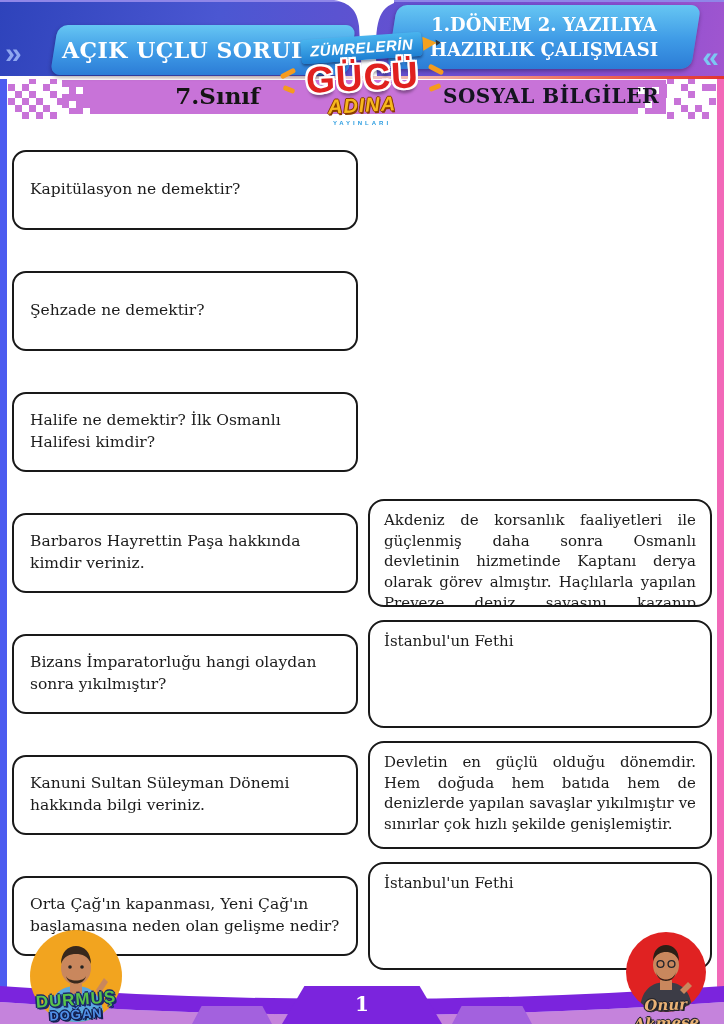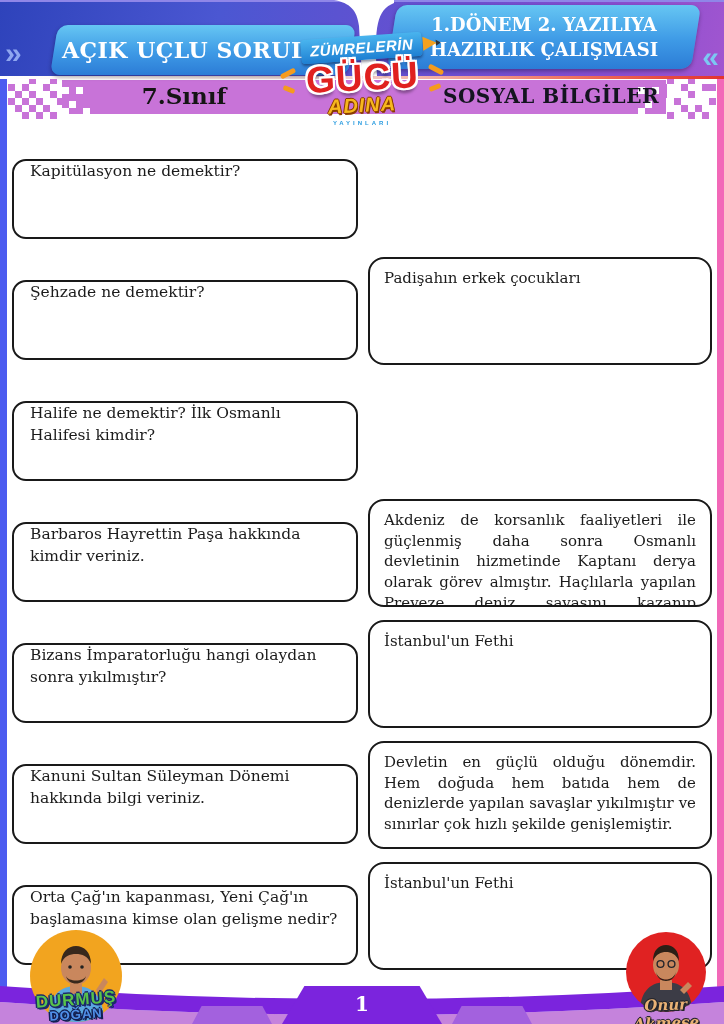--- a/index.html
+++ b/index.html
@@ -22,21 +22,21 @@
   .banner-left  { left:54px;  top:25px; width:298px; height:50px; font-size:22px; letter-spacing:.5px; }
   .banner-right { left:392px; top:5px;  width:304px; height:64px; font-size:18px; line-height:1.4; white-space:pre-line; }
 
   .red-strip { position:absolute; left:0; top:74px; width:724px; height:5px; z-index:3;
     background:linear-gradient(90deg,#ffffff 0%,#f4dbd8 45%,#ee6f5c 80%,#e3342e 100%); }
 
   .white-wedge { position:absolute; left:330px; top:0; z-index:5; }
 
   
   .pink-bar { position:absolute; left:62px; top:80px; width:604px; height:34px; background:#c873d8; z-index:2; }
-  .grade-label   { position:absolute; left:78px;  top:82px; width:212px; text-align:center; z-index:3;
+  .grade-label   { position:absolute; left:48px;  top:82px; width:212px; text-align:right; z-index:3;
                    font-size:23px; font-weight:bold; color:#141414; }
   .subject-label { position:absolute; left:420px; top:84px; width:262px; text-align:center; z-index:3;
                    font-size:20px; font-weight:bold; color:#141420; letter-spacing:.5px; }
   .px { position:absolute; width:7px; height:7px; z-index:2; }
 
   
   .logo { position:absolute; left:292px; top:36px; width:140px; z-index:6; text-align:center;
           font-family:"Liberation Sans",sans-serif; }
   .logo-top { display:inline-block; position:relative; background:linear-gradient(180deg,#49b4ee,#1e7fd2);
     color:#fff; font-style:italic; font-weight:bold; font-size:15px; letter-spacing:.5px;
@@ -59,22 +59,22 @@
   .logo-bottom { font-size:6px; font-weight:bold; letter-spacing:3px; color:#2a9ce0; margin-top:3px; }
 
   
   .edge-stripe { position:absolute; top:78px; width:7px; height:912px; z-index:1; }
   .edge-left  { left:0;  background:#4c5cf0; }
   .edge-right { right:0; background:#f268b8; }
 
   
   .content { position:absolute; left:0; top:136px; width:724px; z-index:1; }
   .qa-row { display:flex; justify-content:space-between; padding:0 12px; margin-bottom:13px; height:108px; }
-  .q-box { width:346px; height:80px; margin-top:23px; border:2.5px solid #191919; border-radius:14px;
-    display:flex; padding:0 16px; background:#fff;
+  .q-box { width:346px; height:80px; margin-top:14px; border:2.5px solid #191919; border-radius:14px;
+    display:flex; align-items:center; padding:0 16px; background:#fff;
     font-size:15.5px; line-height:1.4; color:#1b1b1b; }
   .a-box { width:344px; height:108px; border:2.5px solid #191919; border-radius:16px;
     padding:9px 14px; background:#fff; font-size:15px; line-height:1.38; color:#1b1b1b;
     text-align:justify; white-space:pre-line; overflow:hidden; }
 
   
   .footer-wave { position:absolute; left:0; top:978px; z-index:3; }
   .page-tab { position:absolute; left:282px; top:986px; width:160px; height:38px; background:#7b24dd; z-index:4;
     clip-path:polygon(14% 0,86% 0,100% 100%,0 100%);
     display:flex; align-items:flex-start; justify-content:center;
@@ -162,21 +162,20 @@
   <div class="content">
     <div class="qa-row">
       <div class="q-box">
           <span>Kapitülasyon ne demektir?</span>
         </div>
     </div>
     <div class="qa-row">
       <div class="q-box">
           <span>Şehzade ne demektir?</span>
         </div>
-      <div class="a-box">Padişahın erkek çocukları</div>
     </div>
     <div class="qa-row">
       <div class="q-box">
           <span>Halife ne demektir? İlk Osmanlı Halifesi kimdir?</span>
         </div>
     </div>
     <div class="qa-row">
       <div class="q-box">
           <span>Barbaros Hayrettin Paşa hakkında kimdir veriniz.</span>
         </div>
@@ -189,21 +188,21 @@
       <div class="a-box">İstanbul'un Fethi</div>
     </div>
     <div class="qa-row">
       <div class="q-box">
           <span>Kanuni Sultan Süleyman Dönemi hakkında bilgi veriniz.</span>
         </div>
       <div class="a-box">Devletin en güçlü olduğu dönemdir. Hem doğuda hem batıda hem de denizlerde yapılan savaşlar yıkılmıştır ve sınırlar çok hızlı şekilde genişlemiştir.</div>
     </div>
     <div class="qa-row">
       <div class="q-box">
-          <span>Orta Çağ'ın kapanması, Yeni Çağ'ın başlamasına kimse olan gelişme nedir?</span>
+          <span>Orta Çağ'ın kapanması, Yeni Çağ'ın başlamasına neden olan gelişme nedir?</span>
         </div>
       <div class="a-box">İstanbul'un Fethi</div>
     </div>
   </div>
 
   <svg class="footer-wave" width="724" height="46" viewBox="0 0 724 46">
     <path d="M0,24 Q362,50 724,24 L724,46 L0,46 Z" fill="#c583dc"></path>
     <path d="M0,8 Q362,34 724,8 L724,24 Q362,50 0,24 Z" fill="#7b24dd"></path>
   </svg>
   <div class="flank-tab flank-left"></div>

